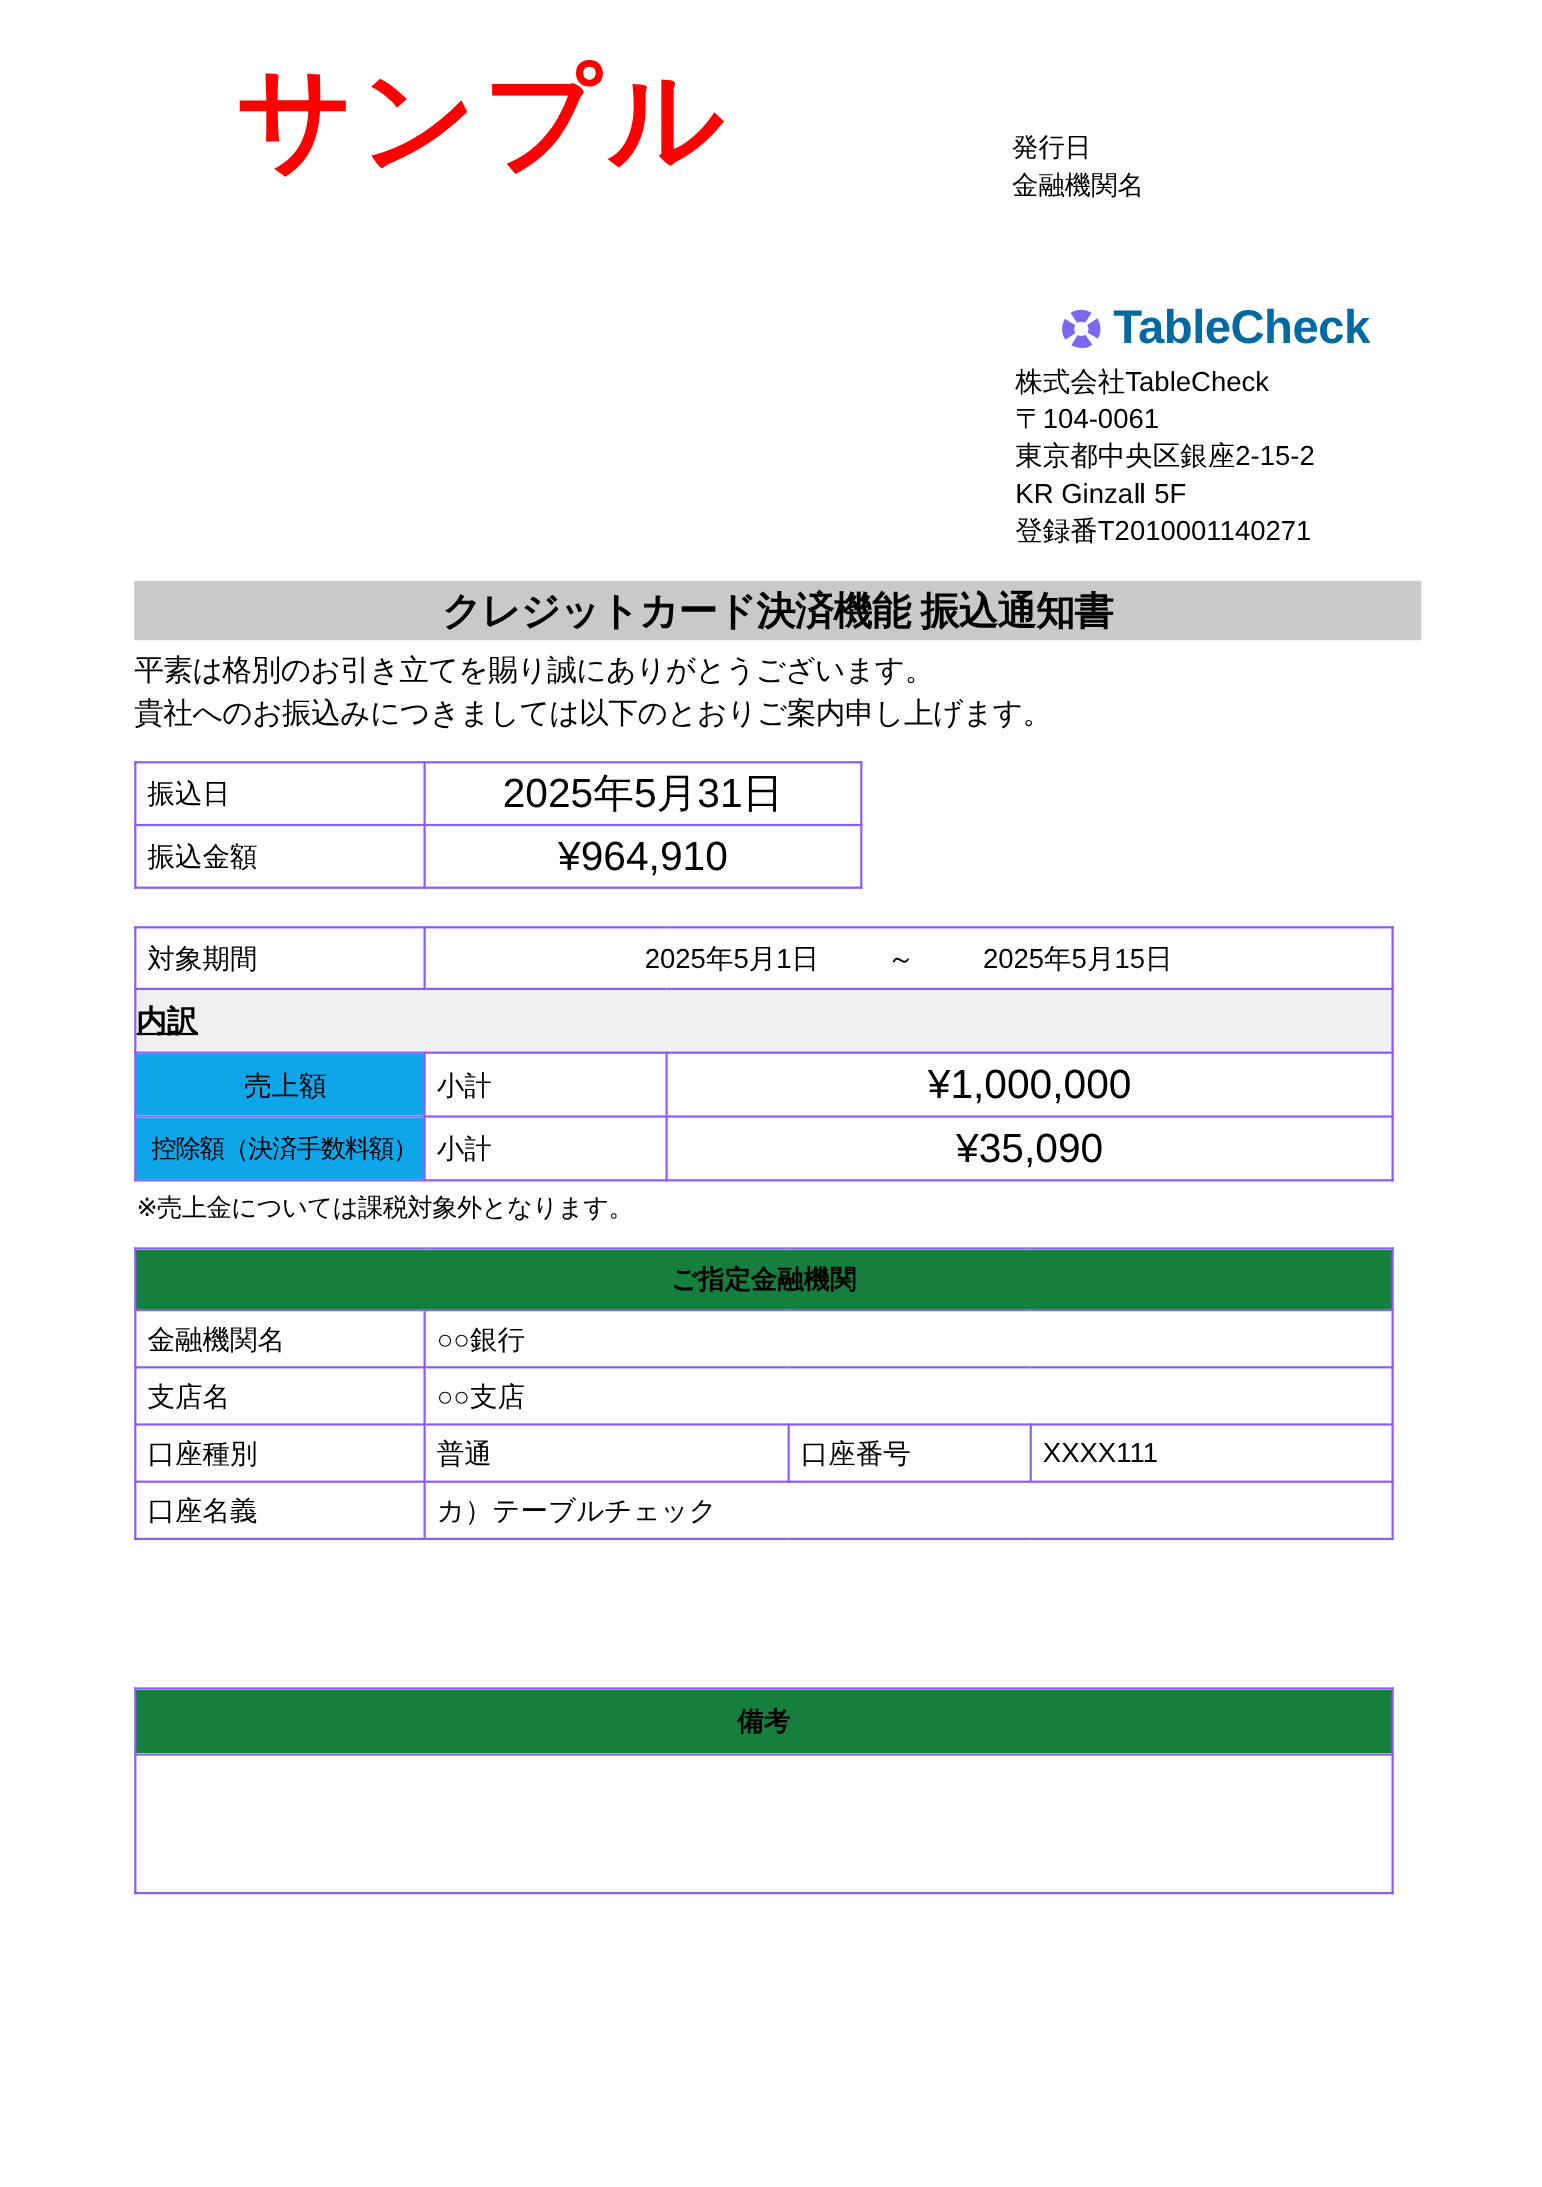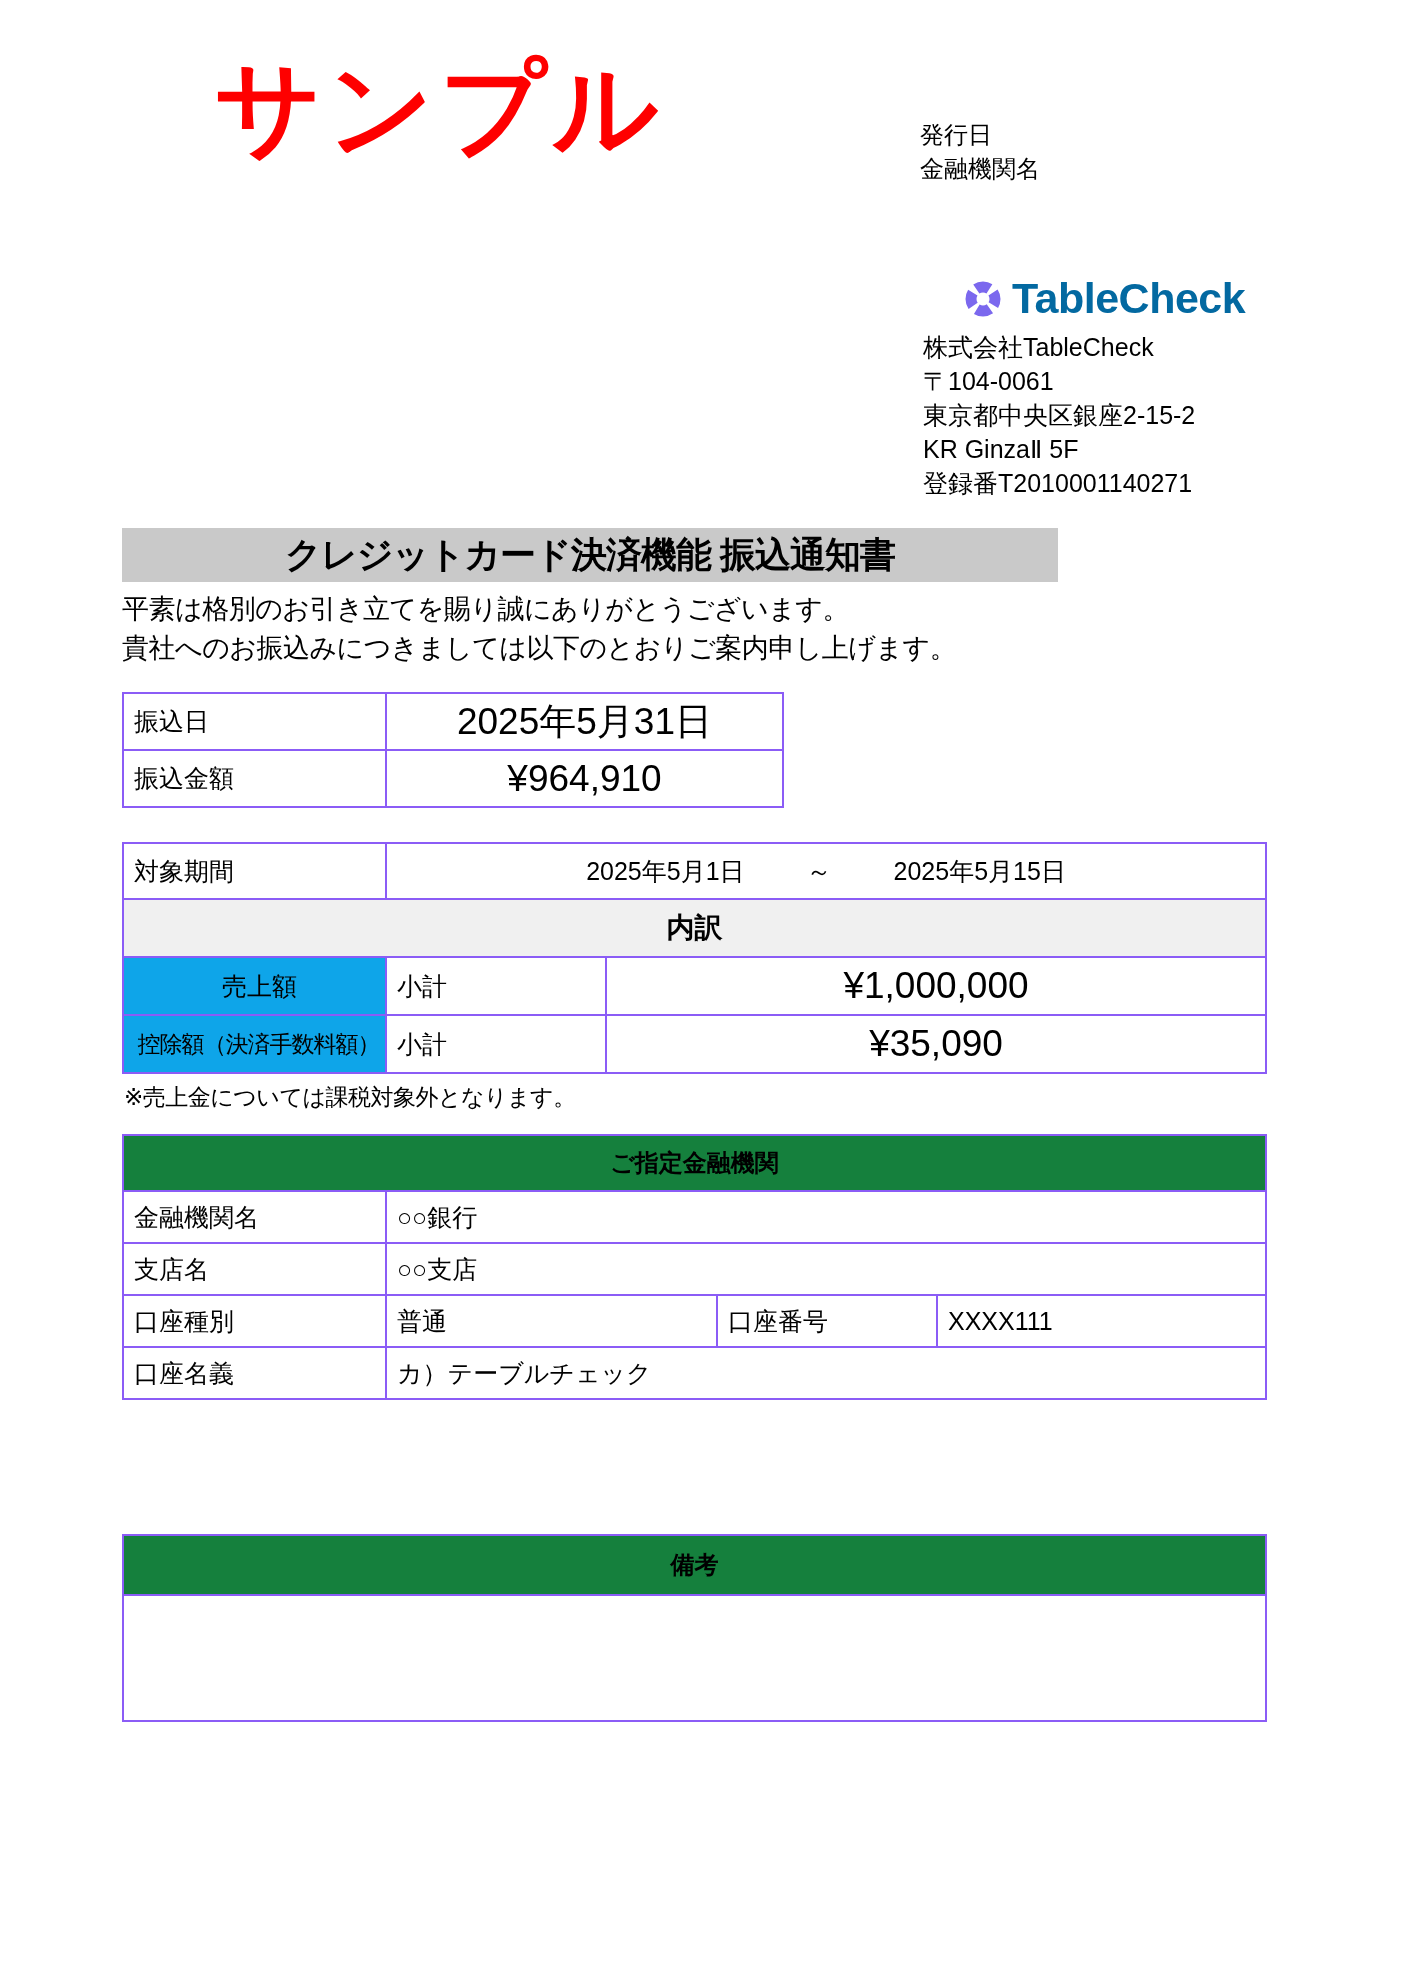--- a/index.html
+++ b/index.html
@@ -15,35 +15,35 @@
   
   .issue-block{position:absolute;left:920px;top:118px;font-size:24px;line-height:34px;}
   
   .logo{position:absolute;left:963px;top:276px;display:flex;align-items:center;gap:9px;}
   .logo-mark{width:40px;height:44px;display:block;}
   .logo-word{font-size:43px;font-weight:600;color:#0369a1;letter-spacing:-0.5px;line-height:44px;}
   
   .company{position:absolute;left:923px;top:330px;font-size:25px;line-height:34px;}
   
   .title-bar{
-    position:absolute;left:122px;top:528px;width:936px;height:54px;background:#c9c9c9;
+    position:absolute;left:122px;top:528px;width:1170px;height:54px;background:#c9c9c9;
     display:flex;align-items:center;justify-content:center;
   }
   .title-bar .t{font-size:36px;font-weight:700;letter-spacing:-1px;white-space:nowrap;}
   
   .greeting{position:absolute;left:122px;top:590px;font-size:27px;line-height:39px;letter-spacing:-0.5px;}
   
   table{border-collapse:collapse;table-layout:fixed;position:absolute;background:#fff;}
   td,th{border:2px solid #8b5cf6;padding:0;overflow:hidden;white-space:nowrap;}
   .lbl{font-size:25px;text-align:left;padding-left:10px;font-weight:400;}
   .lbl-sm{font-size:23px;text-align:left;padding-left:8px;letter-spacing:-1px;}
   .big-val{font-size:37px;text-align:center;}
   .gray-cell{background:#0ea5e9;text-align:center;}
   .section-head{background:#15803d;font-size:24px;font-weight:700;text-align:center;}
-  .breakdown-head{background:#f0f0f0;font-size:28px;font-weight:700;text-align:center;}
+  .breakdown-head{background:#f0f0f0;font-size:28px;font-weight:700;text-decoration:underline;}
   
   .tbl-transfer{left:122px;top:692px;width:660px;}
   .tbl-detail{left:122px;top:842px;width:1143px;}
   .tbl-bank{left:122px;top:1134px;width:1143px;}
   .tbl-remarks{left:122px;top:1534px;width:1143px;border-radius:10px;}
   .period-val{display:flex;justify-content:center;align-items:center;gap:62px;font-size:25px;}
   .note{position:absolute;left:124px;top:1082px;font-size:23px;letter-spacing:-0.5px;}
 </style>
 </head>
 <body>

